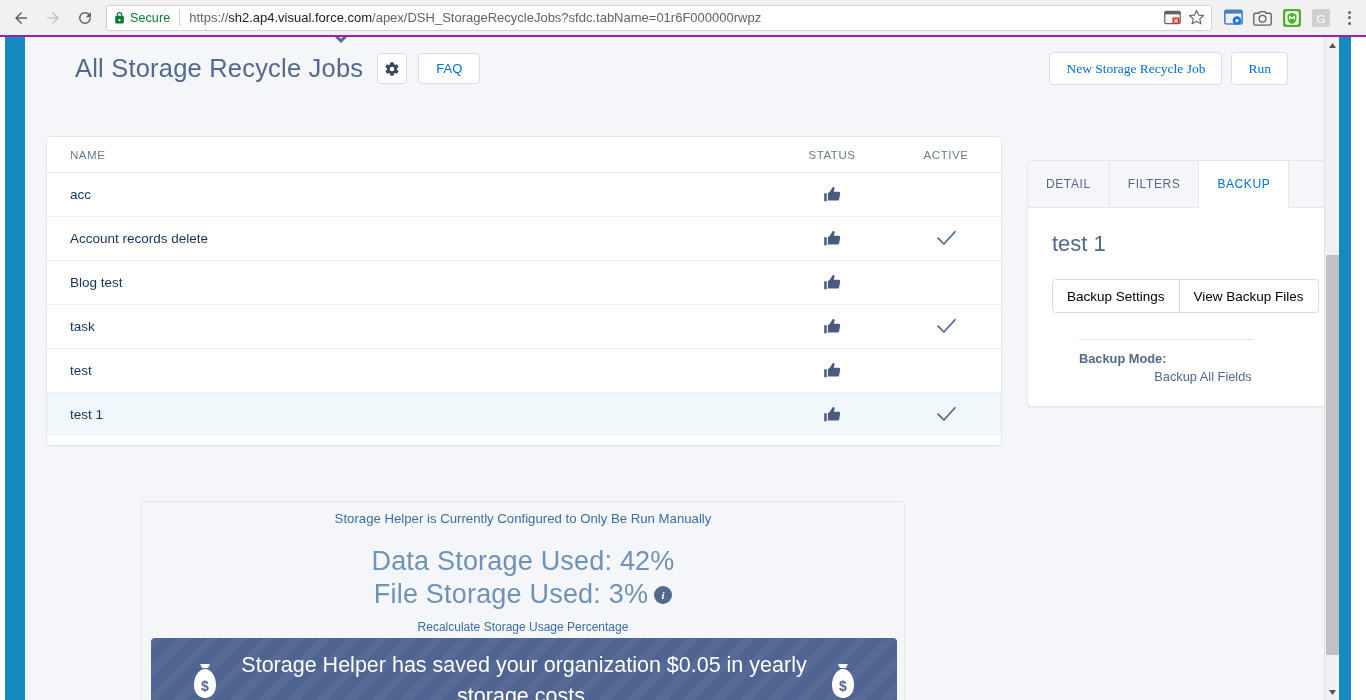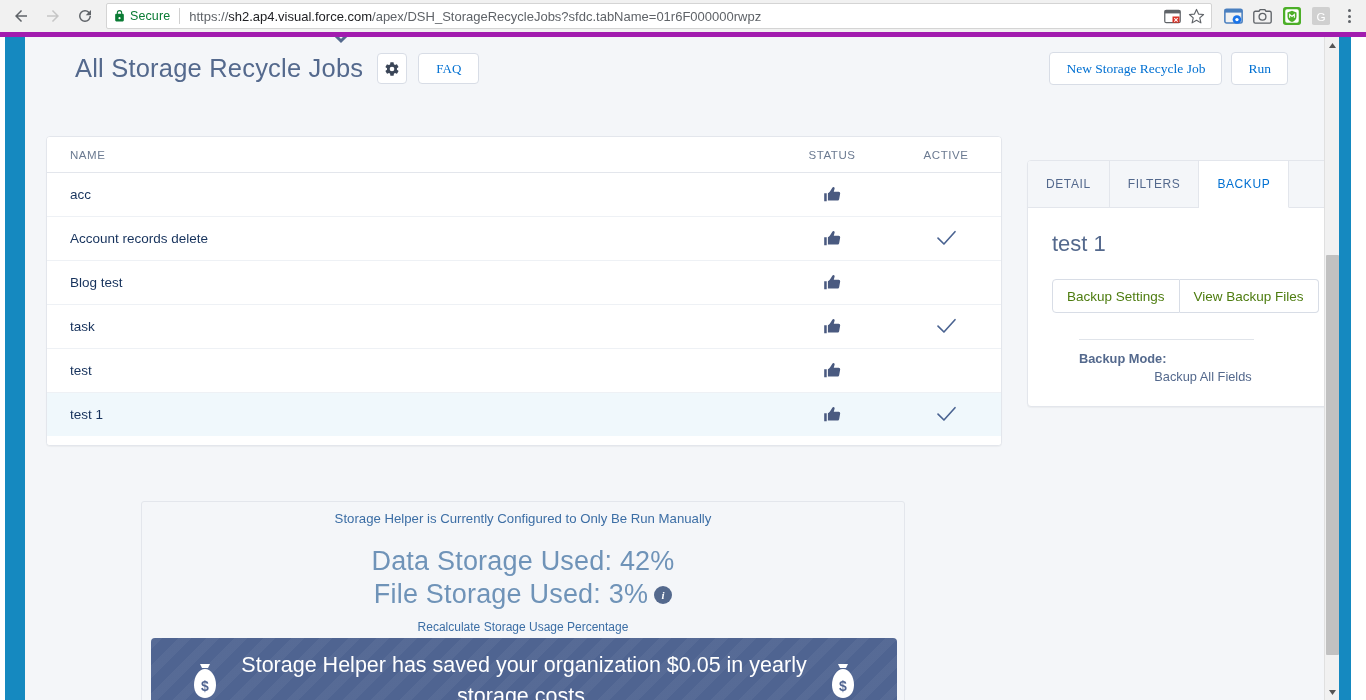--- a/index.html
+++ b/index.html
@@ -7,21 +7,21 @@
     width: 1366px; height: 700px;
     font-family: "Liberation Sans", sans-serif;
     background: #ffffff;
     overflow: hidden;
   }
 
   
   .browser-bar {
     position: absolute; top: 0; left: 0; width: 1366px; height: 37px;
     background: #f1f1f1;
-    border-bottom: 5px solid #a21caf;
+    border-bottom: 2px solid #a21caf;
     display: flex; align-items: center;
   }
   .nav-btns { display: flex; align-items: center; gap: 2px; padding-left: 6px; }
   .nav-btn {
     width: 30px; height: 30px; display: flex; align-items: center;
     justify-content: center; border-radius: 50%;
   }
   .nav-btn svg { display: block; }
 
   .omnibox {
@@ -94,21 +94,20 @@
     margin-left: 14px; width: 30px; height: 31px;
     background: #fff; border: 1px solid #d8dde6; border-radius: 4px;
     display: flex; align-items: center; justify-content: center;
     cursor: pointer;
   }
   .faq-btn {
     margin-left: 11px; height: 31px; padding: 0 17px;
     background: #fff; border: 1px solid #d8dde6; border-radius: 4px;
     color: #0070d2; font-size: 13px; display: flex; align-items: center;
     cursor: pointer;
-    font-family: Liberation Serif, serif;
   }
   .hdr-right { margin-left: auto; display: flex; align-items: center; padding-right: 36px; font-family: Liberation Serif, serif; }
   .btn-outline {
     height: 33px; padding: 0 16px; background: #fff;
     border: 1px solid #d8dde6; border-radius: 4px;
     color: #0070d2; font-size: 13.5px;
     display: flex; align-items: center; cursor: pointer;
   }
   .btn-outline + .btn-outline { margin-left: 9px; }
 
@@ -161,21 +160,21 @@
     border-bottom: 1px solid #fff; margin-bottom: -1px;
   }
   .tab-filler { flex: 1; background: #f4f6f9; }
   .panel-body { padding: 23px 24px 22px 24px; }
   .record-title {
     font-size: 22px; color: #54698d; font-weight: 300; margin-bottom: 22px;
   }
   .btn-group { display: flex; }
   .btn-group .gbtn {
     height: 34px; padding: 0 14px; background: #fff;
-    border: 1px solid #d8dde6; color: #4d7c0f; font-size: 13.5px;
+    border: 1px solid #d8dde6; color: #000000; font-size: 13.5px;
     display: flex; align-items: center; cursor: pointer;
   }
   .btn-group .gbtn:first-child { border-radius: 4px 0 0 4px; }
   .btn-group .gbtn:last-child { border-radius: 0 4px 4px 0; border-left: none; }
   .panel-divider {
     margin: 26px 0 0 27px; width: 175px; height: 1px; background: #e0e4ea;
   }
   .kv { padding: 11px 0 0 27px; }
   .kv-label { font-size: 12.8px; color: #54698d; font-weight: bold; }
   .kv-value { font-size: 12.8px; color: #54698d; margin-top: 3px; text-align: center; }

